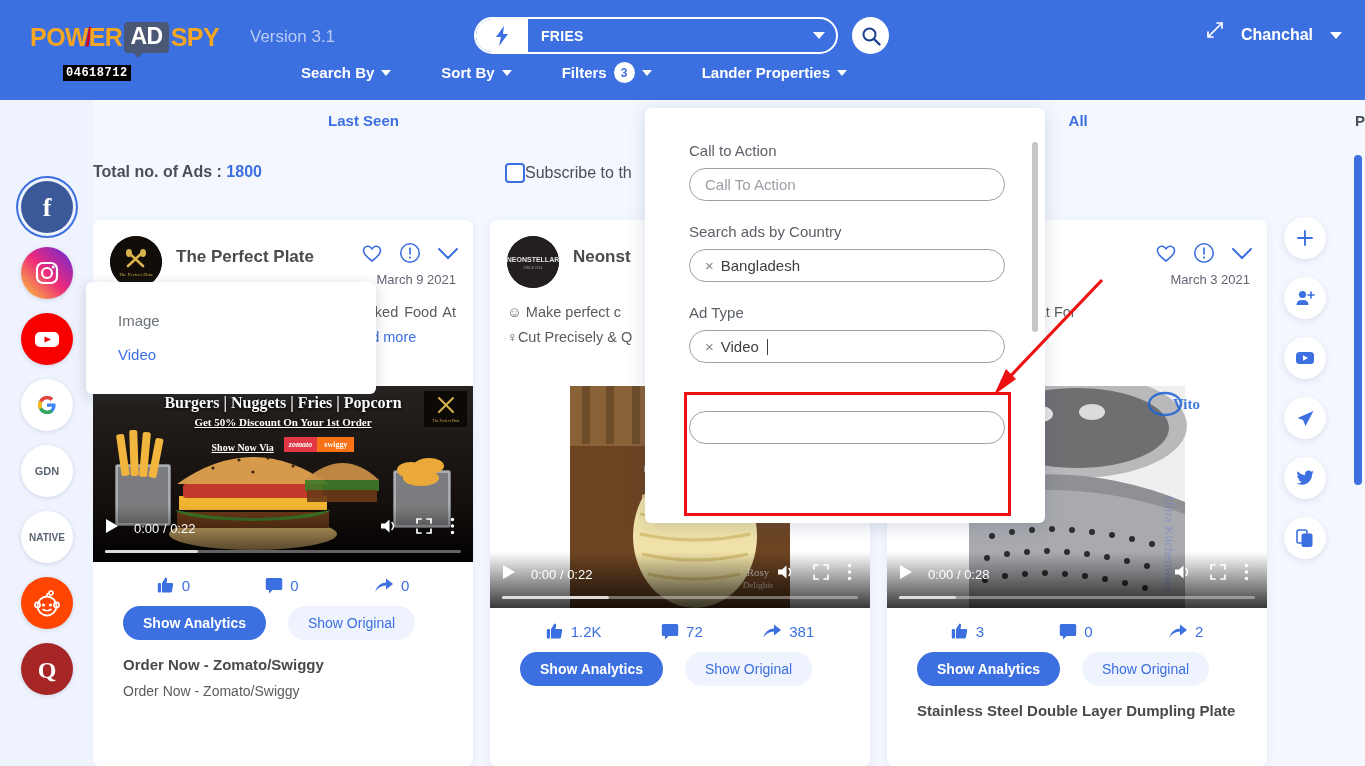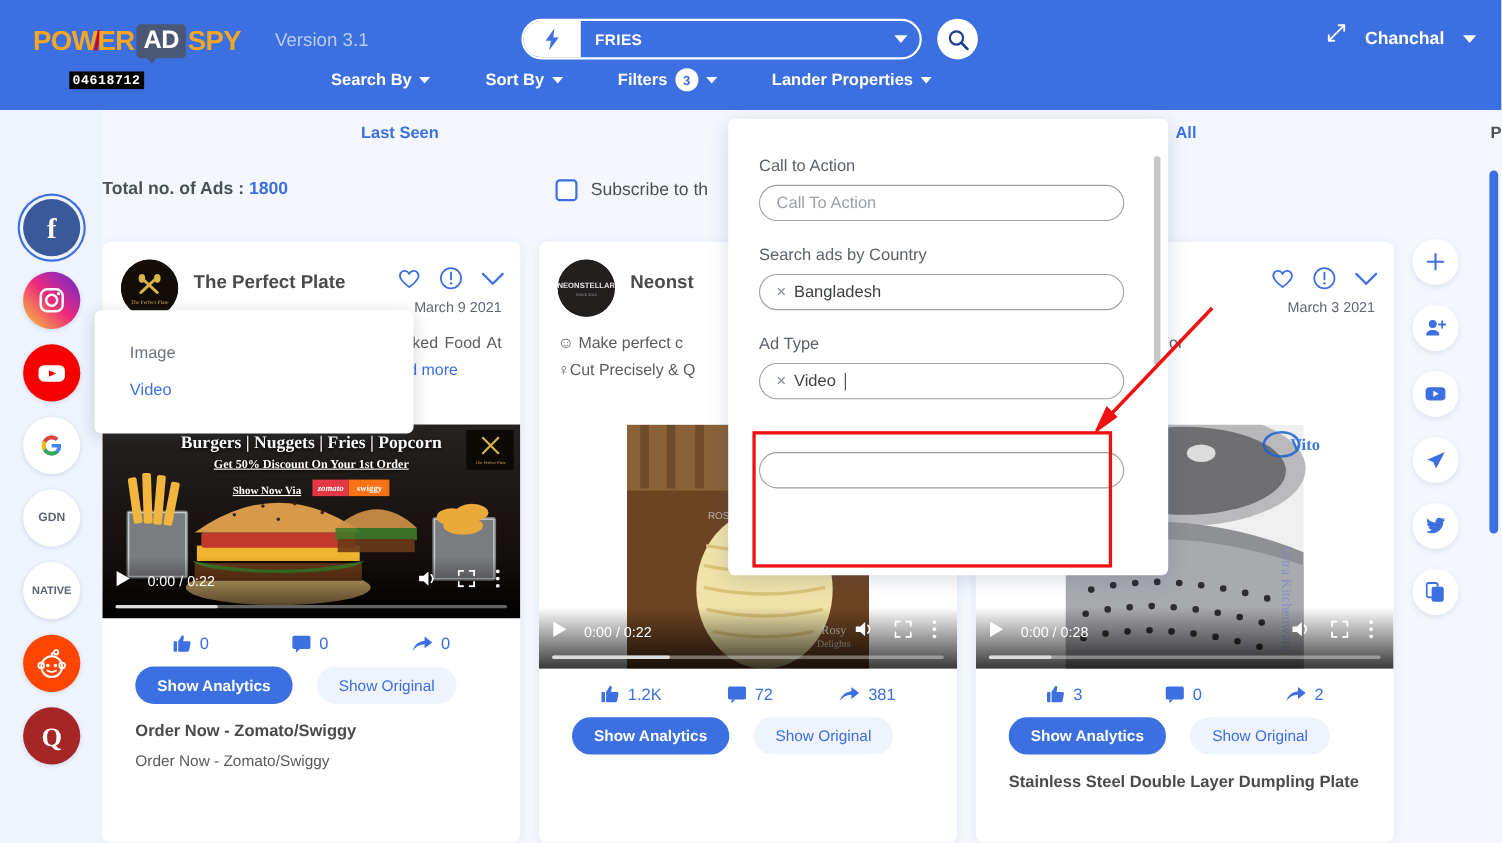--- a/index.html
+++ b/index.html
@@ -99,21 +99,21 @@
   }
   .sortrow .blue { color: #3c6fe0; cursor: pointer; }
 
   .totalrow {
     position: absolute; top: 163px; left: 93px;
     font-size: 16px; font-weight: bold; color: #495057; z-index: 5;
   }
   .totalrow .blue { color: #3c6fe0; }
   .subscribe {
     position: absolute; top: 163px; left: 505px;
-    display: flex; align-items: center; gap: 12px; z-index: 5;
+    display: flex; align-items: center; z-index: 5;
   }
   .checkbox {
     width: 20px; height: 20px; border: 2px solid #3c6fe0; border-radius: 4px;
     background: #fff; cursor: pointer;
   }
   .subscribe span { font-size: 16px; color: #4a5056; }
 
   
   .leftrail {
     position: absolute; left: 0; top: 100px; width: 93px; height: 666px;
@@ -238,24 +238,24 @@
     font-family: "Liberation Sans", sans-serif;
   }
   .card-title {
     padding: 16px 30px 0 30px; font-size: 15px; font-weight: bold; color: #4a4a4a;
   }
   .card-sub { padding: 10px 30px 16px 30px; font-size: 14px; color: #5b5b5b; }
   .hl { background: #ccdcf8; padding: 1px 3px; border-radius: 2px; }
 
   
   .filterpanel {
-    position: absolute; left: 662px; top: 108px; width: 400px; height: 415px;
+    position: absolute; left: 645px; top: 108px; width: 400px; height: 415px;
     background: #fff; border-radius: 6px;
     box-shadow: 0 4px 18px rgba(50,70,120,0.18);
-    z-index: 50; padding: 34px 40px 0 28px;
+    z-index: 50; padding: 34px 40px 0 44px;
   }
   .fgroup { margin-bottom: 22px; }
   .flabel { font-size: 15px; color: #5b6168; margin-bottom: 9px; }
   .finput {
     height: 33px; border: 1px solid #9aa0a6; border-radius: 17px;
     display: flex; align-items: center; padding: 0 15px;
     font-size: 15px; color: #3d4043; background: #fff;
   }
   .finput.placeholder { color: #9aa0a6; }
   .tag-x { color: #80868b; margin-right: 7px; font-size: 15px; cursor: pointer; }

